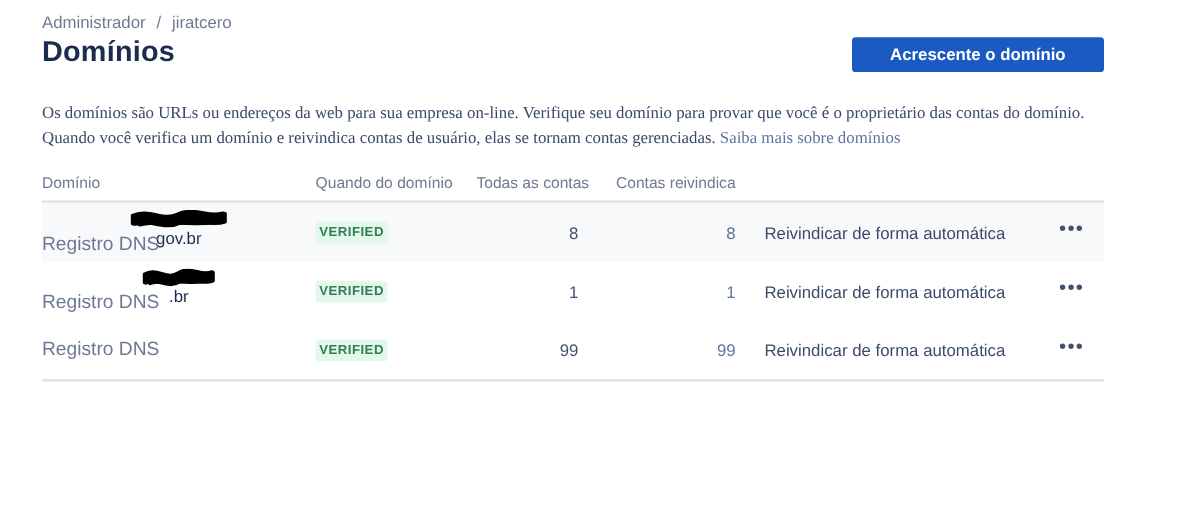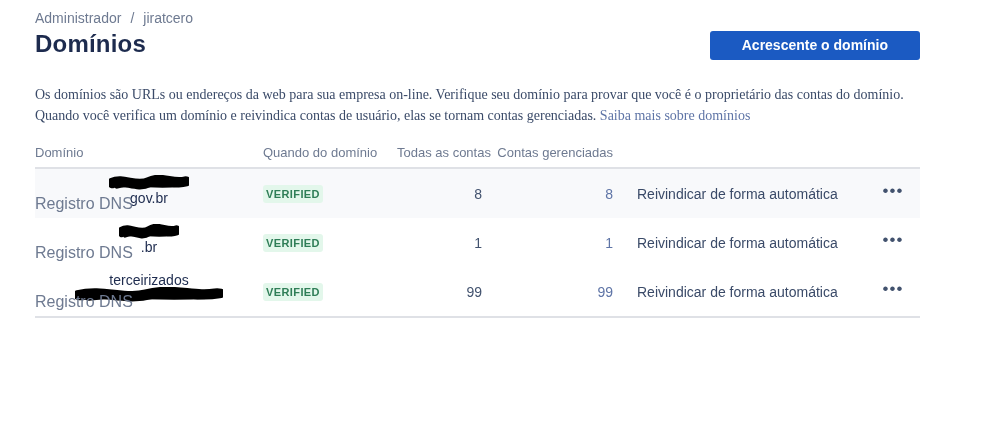--- a/index.html
+++ b/index.html
@@ -125,21 +125,21 @@
 
   <p class="description"><span>Os domínios são URLs ou endereços da web para sua empresa on-line. Verifique seu domínio para provar que você é o proprietário das contas do domínio. Quando você verifica um domínio e reivindica contas de usuário, elas se tornam contas gerenciadas.</span>
     <a>Saiba mais sobre domínios</a>
   </p>
 
   <div class="domain-table">
     <div class="t-row t-head">
       <div class="th">Domínio</div>
       <div class="th">Quando do domínio</div>
       <div class="th num">Todas as contas</div>
-      <div class="th num">Contas gerenciadas</div>
+      <div class="th num">Contas reivindica</div>
       <div class="th"></div>
     </div>
     <div class="t-body">
   <div class="t-row hovered">
     <div class="cell domain-cell">
       <div class="domain-line">
         <span></span>
               <span class="redaction" style="width: 80px;">
                 <svg viewBox="0 0 100 20" preserveAspectRatio="none" aria-hidden="true">
                   <path d="M4 10 C 18 3, 34 17, 50 9 S 80 13, 96 8" stroke="#000" stroke-width="13" fill="none" stroke-linecap="round"></path>
@@ -181,30 +181,20 @@
     <div class="cell num">1</div>
     <div class="cell num managed"><a>1</a></div>
     <div class="cell new-col">Reivindicar de forma automática</div>
     <div class="cell">
       <button class="more-btn">•••</button>
     </div>
   </div>
 
   <div class="t-row">
     <div class="cell domain-cell">
-      <div class="domain-line">
-        <span>terceirizados</span>
-              <span class="redaction" style="width: 148px;">
-                <svg viewBox="0 0 100 20" preserveAspectRatio="none" aria-hidden="true">
-                  <path d="M4 10 C 18 3, 34 17, 50 9 S 80 13, 96 8" stroke="#000" stroke-width="13" fill="none" stroke-linecap="round"></path>
-                  <path d="M10 13 C 30 8, 55 14, 88 11" stroke="#000" stroke-width="8" fill="none" stroke-linecap="round"></path>
-                </svg>
-              </span>
-              <span></span>
-      </div>
       <div class="registration">Registro DNS</div>
     </div>
     <div class="cell">
       <span class="status-badge">VERIFIED</span>
     </div>
     <div class="cell num">99</div>
     <div class="cell num managed"><a>99</a></div>
     <div class="cell new-col">Reivindicar de forma automática</div>
     <div class="cell">
       <button class="more-btn">•••</button>

